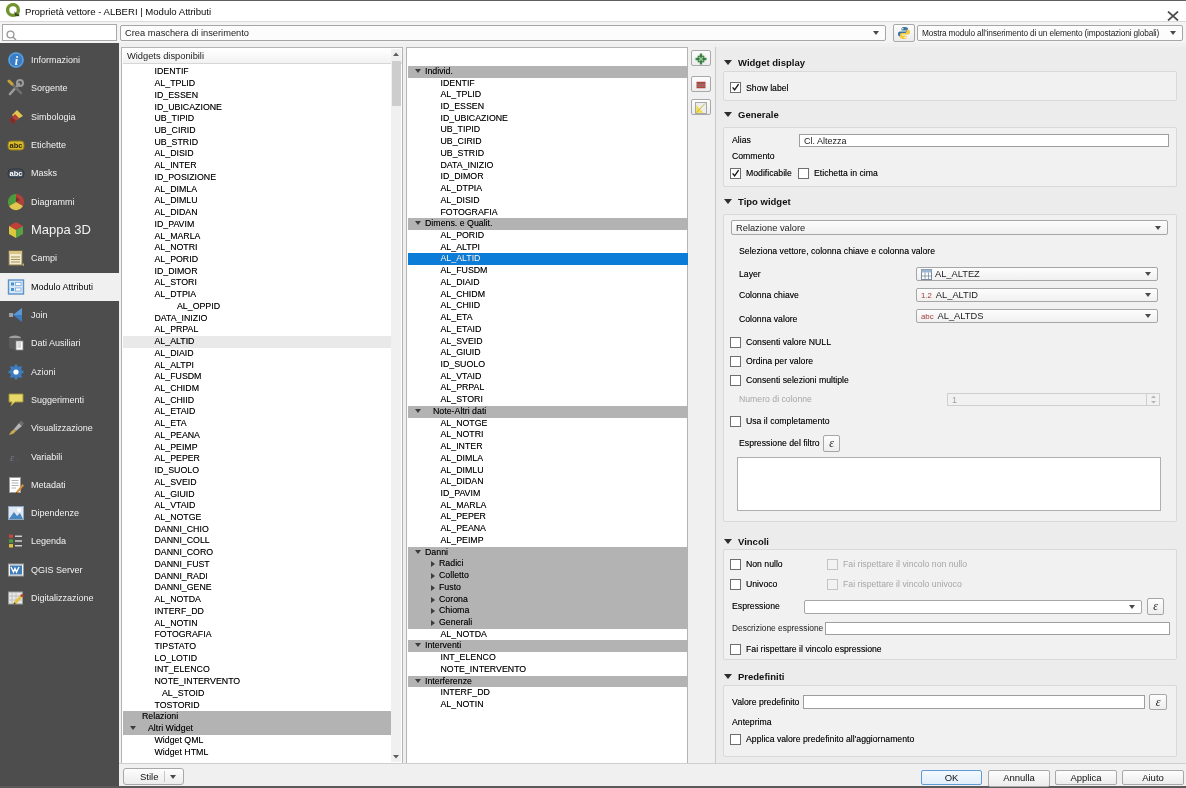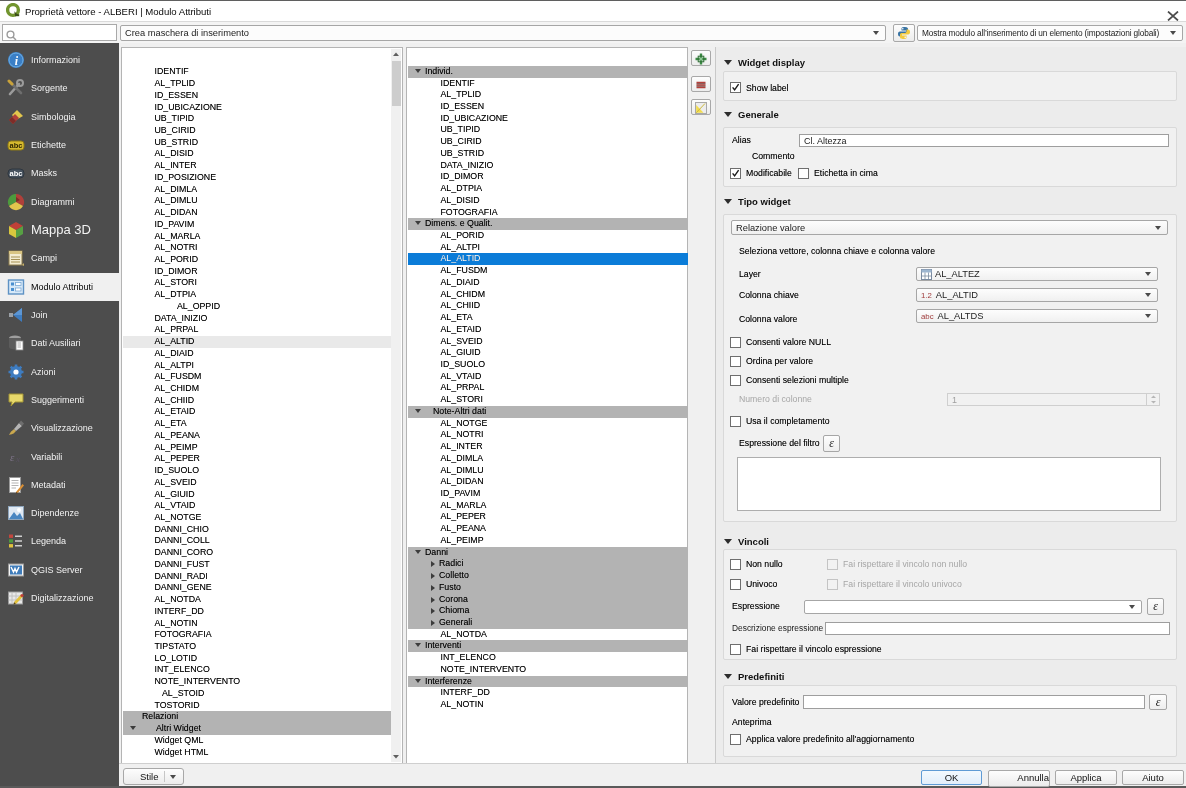--- a/index.html
+++ b/index.html
@@ -220,20 +220,21 @@
           <rect x="1.5" y="3" width="14" height="12" fill="#e8e8e8" stroke="#9a9a9a" stroke-width="1"></rect>
           <path d="M5 3 V15 M9 3 V15 M1.5 7 H15.5 M1.5 11 H15.5" stroke="#bdbdbd" stroke-width="0.9"></path>
           <path d="M7 13 L14 5.5 L16 7.5 L9 15 Z" fill="#e3c23c"></path>
           <path d="M7 13 L9 15 L6.6 15.6 Z" fill="#5e4a12"></path>
           <circle cx="15" cy="6.5" r="1.6" fill="#c04038"></circle>
         </svg></span>
       <span style="position:absolute;left:31px;top:0;line-height:28px;white-space:nowrap">Digitalizzazione</span>
     </div>
   </div>
 <div class="abs" style="left:121px;top:47px;width:282px;height:717px;background:#fff;border:1px solid #b4b4b4">
+<div style="position:absolute;left:1px;top:1px;width:279px;height:15px;background:linear-gradient(#ffffff,#f2f2f2);border-bottom:1px solid #d6d6d6;font-size:9.3px;color:#222;line-height:15px;padding-left:4px">Widgets disponibili</div>
 <div class="lrow" style="left:1px;top:18.3px;width:269px;padding-left:31.5px">IDENTIF</div>
 <div class="lrow" style="left:1px;top:30.0px;width:269px;padding-left:31.5px">AL_TPLID</div>
 <div class="lrow" style="left:1px;top:41.8px;width:269px;padding-left:31.5px">ID_ESSEN</div>
 <div class="lrow" style="left:1px;top:53.5px;width:269px;padding-left:31.5px">ID_UBICAZIONE</div>
 <div class="lrow" style="left:1px;top:65.2px;width:269px;padding-left:31.5px">UB_TIPID</div>
 <div class="lrow" style="left:1px;top:76.9px;width:269px;padding-left:31.5px">UB_CIRID</div>
 <div class="lrow" style="left:1px;top:88.7px;width:269px;padding-left:31.5px">UB_STRID</div>
 <div class="lrow" style="left:1px;top:100.4px;width:269px;padding-left:31.5px">AL_DISID</div>
 <div class="lrow" style="left:1px;top:112.1px;width:269px;padding-left:31.5px">AL_INTER</div>
 <div class="lrow" style="left:1px;top:123.8px;width:269px;padding-left:31.5px">ID_POSIZIONE</div>
@@ -276,21 +277,21 @@
 <div class="lrow" style="left:1px;top:557.7px;width:269px;padding-left:31.5px">INTERF_DD</div>
 <div class="lrow" style="left:1px;top:569.5px;width:269px;padding-left:31.5px">AL_NOTIN</div>
 <div class="lrow" style="left:1px;top:581.2px;width:269px;padding-left:31.5px">FOTOGRAFIA</div>
 <div class="lrow" style="left:1px;top:592.9px;width:269px;padding-left:31.5px">TIPSTATO</div>
 <div class="lrow" style="left:1px;top:604.6px;width:269px;padding-left:31.5px">LO_LOTID</div>
 <div class="lrow" style="left:1px;top:616.4px;width:269px;padding-left:31.5px">INT_ELENCO</div>
 <div class="lrow" style="left:1px;top:628.1px;width:269px;padding-left:31.5px">NOTE_INTERVENTO</div>
 <div class="lrow" style="left:1px;top:639.8px;width:269px;padding-left:39px">AL_STOID</div>
 <div class="lrow" style="left:1px;top:651.6px;width:269px;padding-left:31.5px">TOSTORID</div>
 <div class="lrow gray" style="left:1px;top:663.3px;width:269px;padding-left:19px">Relazioni</div>
-<div class="lrow gray" style="left:1px;top:675.0px;width:269px;padding-left:7px"><span class="td"></span><span style="margin-left:20px">Altri Widget</span></div>
+<div class="lrow gray" style="left:1px;top:675.0px;width:269px;padding-left:7px"><span class="td"></span><span style="margin-left:12px">Altri Widget</span></div>
 <div class="lrow" style="left:1px;top:686.7px;width:269px;padding-left:31.5px">Widget QML</div>
 <div class="lrow" style="left:1px;top:698.5px;width:269px;padding-left:31.5px">Widget HTML</div>
 <div style="position:absolute;right:1px;top:1px;width:10px;height:713px;background:#f0f0f0">
       <div style="position:absolute;left:0;top:0;width:10px;height:11px;background:#f0f0f0">
         <svg width="10" height="11" style="display:block">
           <path d="M2 7 L5 3.5 L8 7 Z" fill="#5f5f5f"></path>
         </svg>
       </div>
       <div style="position:absolute;left:0.5px;top:12px;width:9px;height:45px;background:#cdcdcd"></div>
       <div style="position:absolute;left:0;bottom:0;width:10px;height:11px;background:#f0f0f0">
@@ -381,21 +382,21 @@
     <svg width="9" height="9" viewBox="0 0 9 9" style="position:absolute;left:0;top:0">
       <path d="M1.6 4.4 L3.6 6.8 L7.6 1.2" fill="none" stroke="#1a1a1a" stroke-width="1.4"></path>
     </svg>
   </div>
 <div class="lab" style="left:746.0px;top:81.5px;">Show label</div>
 <div class="harr" style="left:724px;top:112.2px"></div>
 <div class="hdr" style="left:738px;top:108.5px">Generale</div>
 <div class="gbox" style="top:127.0px;height:60.0px"></div>
 <div class="lab" style="left:732.0px;top:134.0px;">Alias</div>
 <div class="inp" style="left:799px;top:133.5px;width:370px;height:13px;line-height:10px">Cl. Altezza</div>
-<div class="lab" style="left:752px;top:150.0px;">Commento</div>
+<div class="lab" style="left:732.0px;top:150.0px;">Commento</div>
 <div class="cb" style="left:730.0px;top:167.5px">
     <svg width="9" height="9" viewBox="0 0 9 9" style="position:absolute;left:0;top:0">
       <path d="M1.6 4.4 L3.6 6.8 L7.6 1.2" fill="none" stroke="#1a1a1a" stroke-width="1.4"></path>
     </svg>
   </div>
 <div class="lab" style="left:746.0px;top:167.0px;">Modificabile</div>
 <div class="cb" style="left:798.0px;top:167.5px"></div>
 <div class="lab" style="left:814.0px;top:167.0px;">Etichetta in cima</div>
 <div class="harr" style="left:724px;top:199.2px"></div>
 <div class="hdr" style="left:738px;top:195.5px">Tipo widget</div>
@@ -473,14 +474,14 @@
 <div class="cb" style="left:730.0px;top:733.5px"></div>
 <div class="lab" style="left:746.0px;top:733.0px;">Applica valore predefinito all'aggiornamento</div>
 <div class="abs" style="left:119px;top:763px;width:1067px;height:1px;background:#cfcfcf"></div>
 <div class="abs" style="left:0;top:786px;width:1186px;height:2px;background:#5a5a5a"></div>
 <div class="btn" style="left:123px;top:768px;width:61px;height:17px;border-radius:3px">
     <span style="position:absolute;left:16px;top:0;line-height:16px">Stile</span>
     <span class="carr" style="right:7px"></span>
     <span style="position:absolute;right:18px;top:2px;bottom:2px;width:1px;background:#c6c6c6"></span>
   </div>
 <div class="btn" style="left:921px;top:770px;width:61px;height:15px;line-height:14px;border-color:#5f9bd5;background:linear-gradient(#f3f9fe,#e2eefa);">OK</div>
-<div class="btn" style="left:988px;top:770px;width:62px;height:17px;line-height:14px;text-align:right;">Annulla</div>
+<div class="btn" style="left:988px;top:770px;width:62px;height:17px;line-height:14px;">Annulla</div>
 <div class="btn" style="left:1055px;top:770px;width:62px;height:15px;line-height:14px;">Applica</div>
 <div class="btn" style="left:1122px;top:770px;width:62px;height:15px;line-height:14px;">Aiuto</div>
 </body></html>

